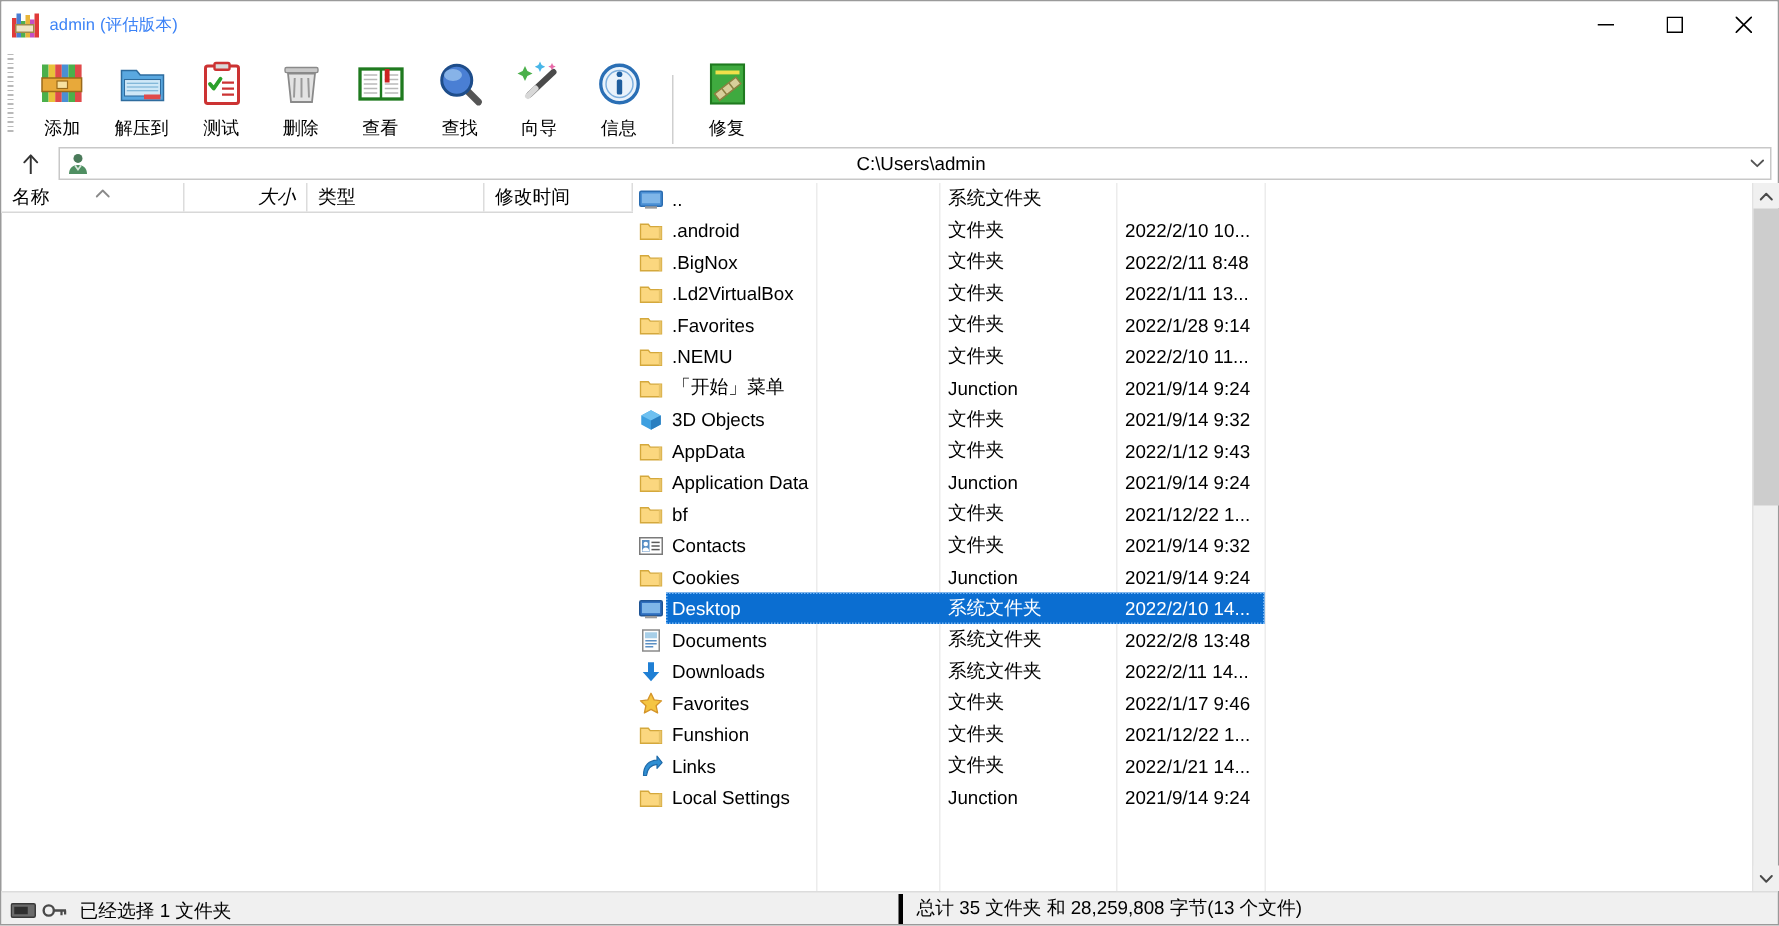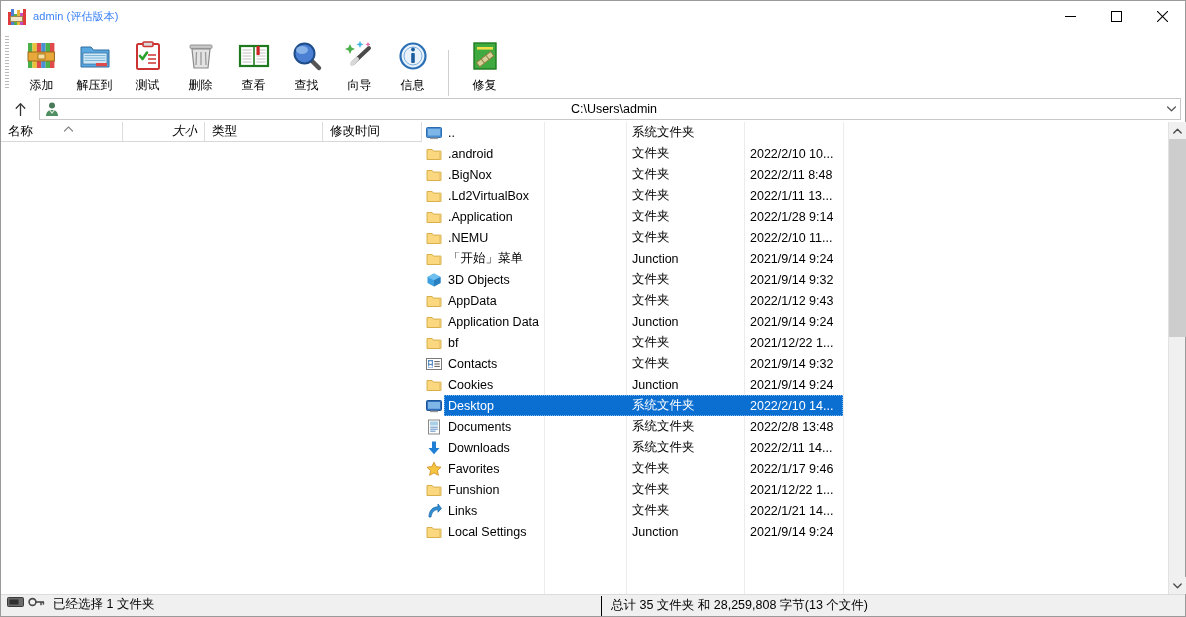--- a/index.html
+++ b/index.html
@@ -150,22 +150,22 @@
     position:absolute;left:0;width:17px;background:#cdcdcd;
   }
 
   
   .statusbar{
     height:22px;min-height:22px;display:flex;align-items:center;
     background:#f0f0f0;border-top:1px solid #dcdcdc;
     box-sizing:border-box;
   }
   .st-left{
-    flex:0 0 601px;display:flex;align-items:flex-start;height:20px;
-    padding-left:6px;box-sizing:border-box;border-right:1px solid #000000;
+    flex:0 0 601px;display:flex;align-items:flex-end;height:20px;
+    padding-left:6px;box-sizing:border-box;border-right:3px solid #000000;
   }
   .st-icons{display:flex;align-items:center;gap:4px;margin-right:8px;}
   .st-text{font-size:12.5px;color:#000;white-space:nowrap;}
   .st-right{flex:1;display:flex;align-items:center;height:22px;padding-left:9px;box-sizing:border-box;}
 </style>
 </head>
 <body>
 
 <div class="app">
 
@@ -444,21 +444,21 @@
           <div class="sz"><span class="cellt"></span></div>
           <div class="ty"><span class="cellt">文件夹</span></div>
           <div class="dt"><span class="cellt">2022/1/11 13...</span></div>
         </div>
         <div class="row">
           <div class="nm">
             <span class="ficon"><svg width="16" height="16" viewBox="0 0 16 16">
                 <path d="M1 3.5 h5.2 l1.3 1.6 H15 v8.4 H1 Z" fill="#fbd77f" stroke="#d4a83c" stroke-width="0.9"></path>
                 <path d="M13.2 5.1 v8.4 H15 V5.1 Z" fill="#e8c469"></path>
               </svg></span>
-            <span class="fname">.Application</span>
+            <span class="fname">.Favorites</span>
           </div>
           <div class="sz"><span class="cellt"></span></div>
           <div class="ty"><span class="cellt">文件夹</span></div>
           <div class="dt"><span class="cellt">2022/1/28 9:14</span></div>
         </div>
         <div class="row">
           <div class="nm">
             <span class="ficon"><svg width="16" height="16" viewBox="0 0 16 16">
                 <path d="M1 3.5 h5.2 l1.3 1.6 H15 v8.4 H1 Z" fill="#fbd77f" stroke="#d4a83c" stroke-width="0.9"></path>
                 <path d="M13.2 5.1 v8.4 H15 V5.1 Z" fill="#e8c469"></path>

